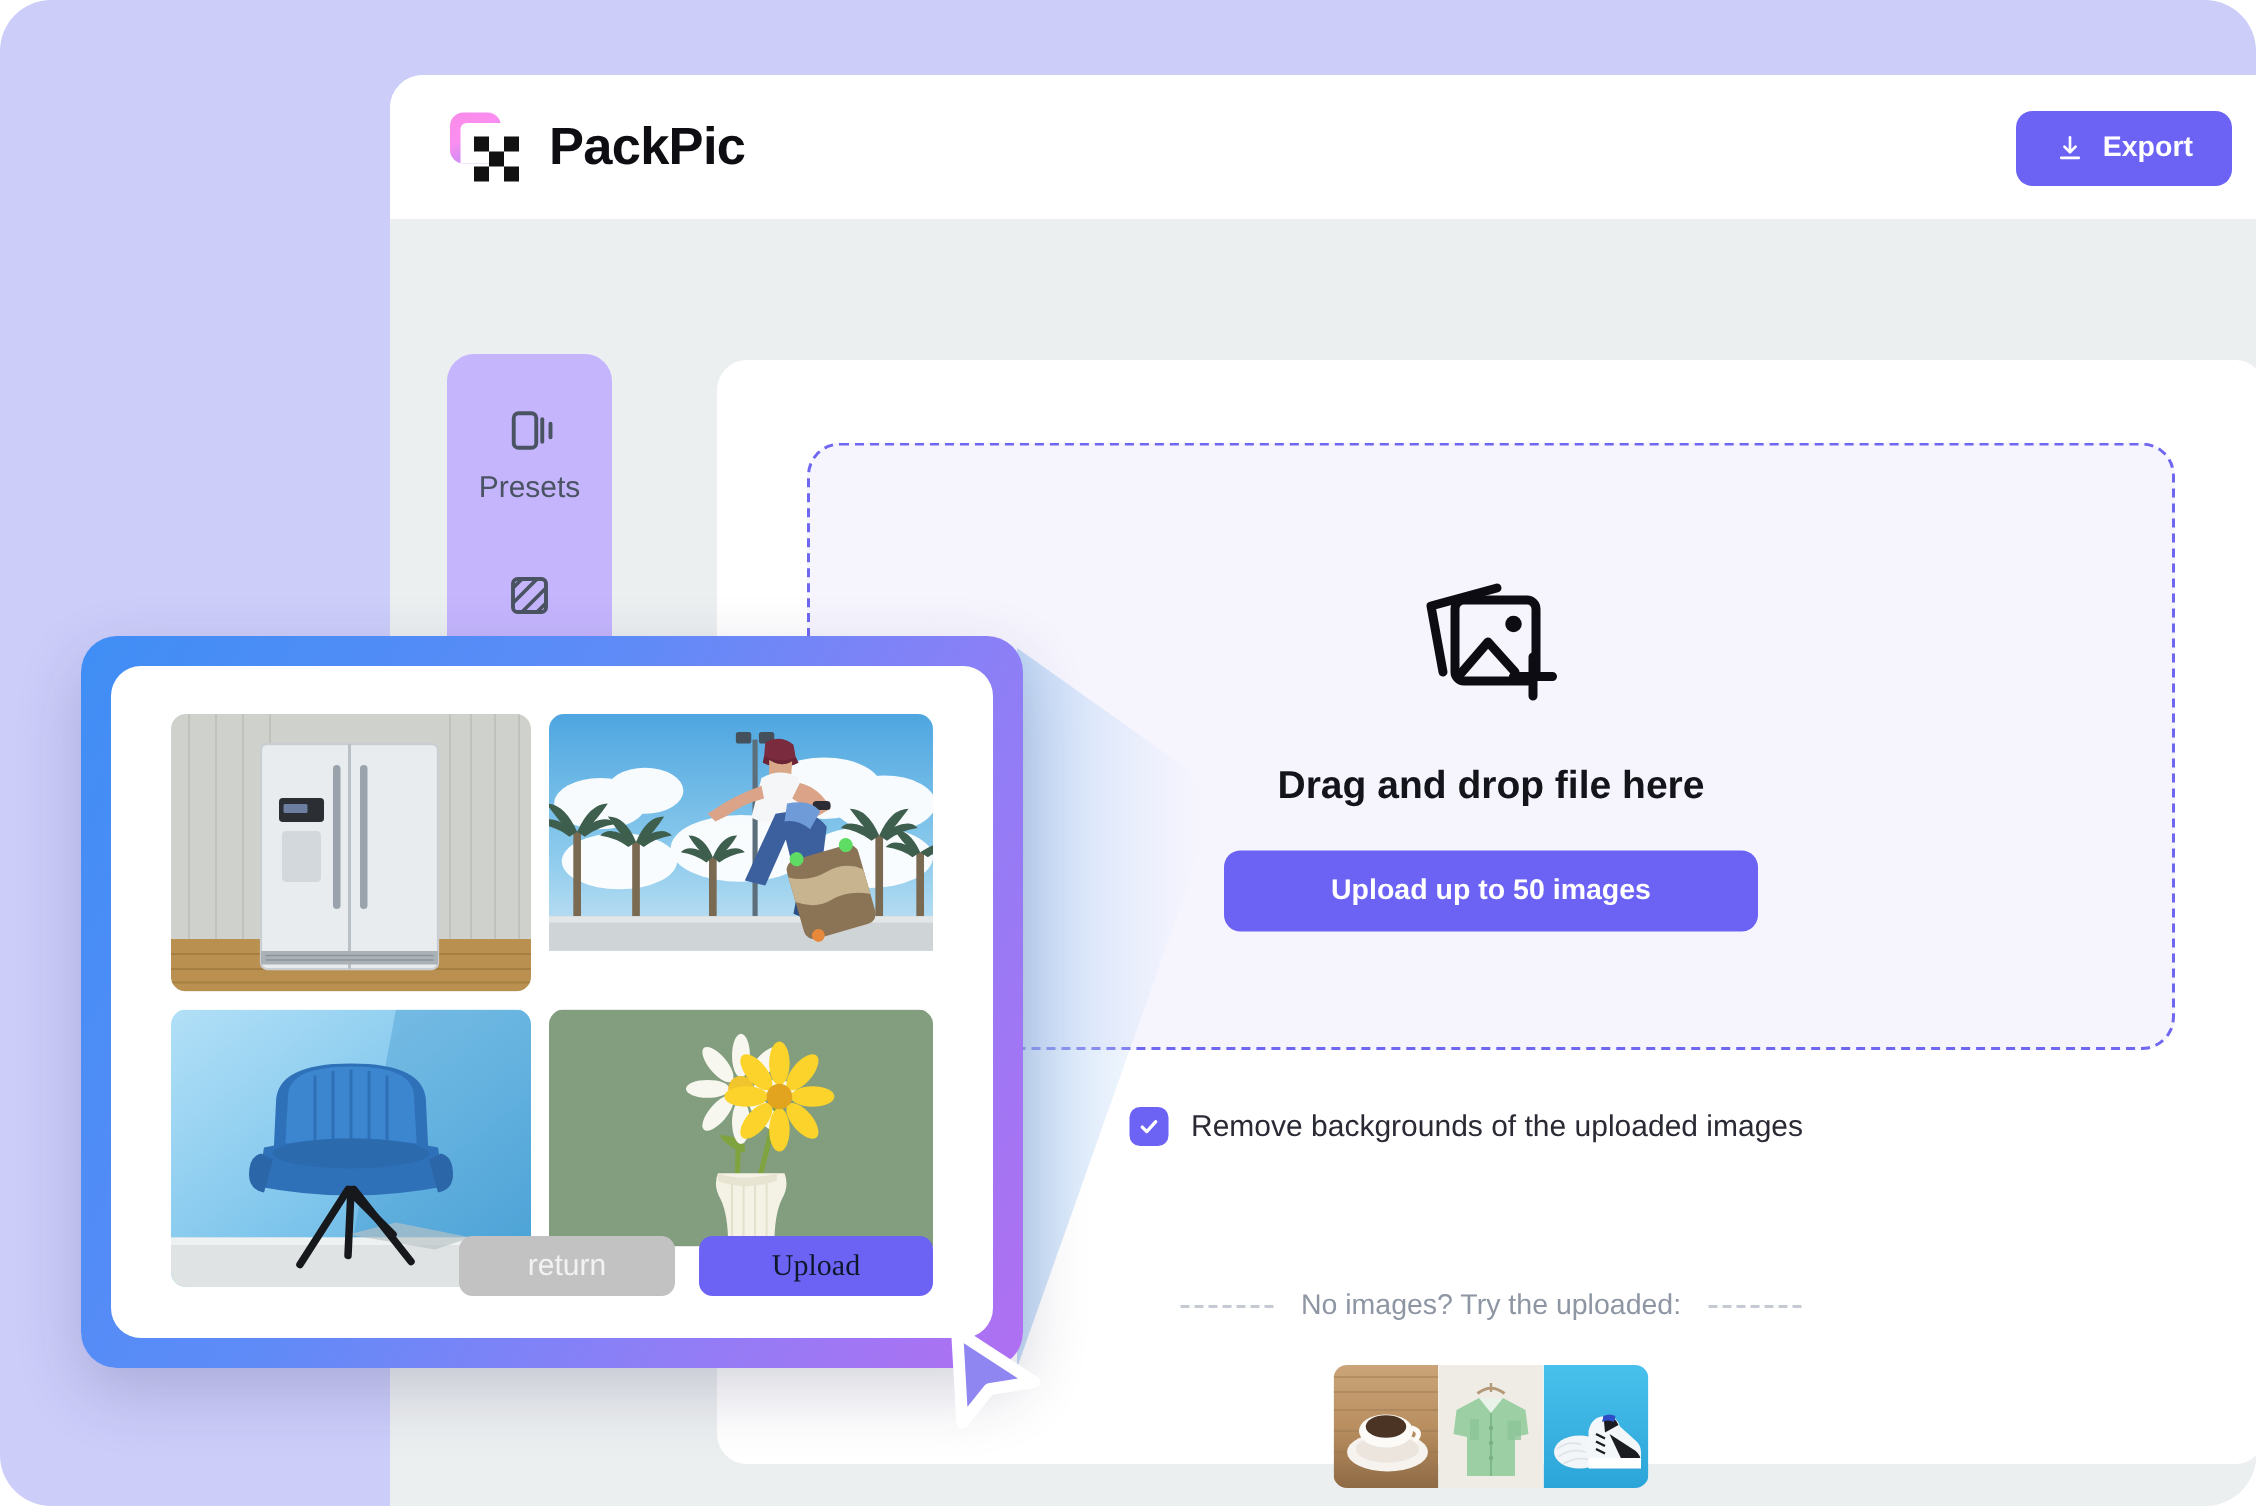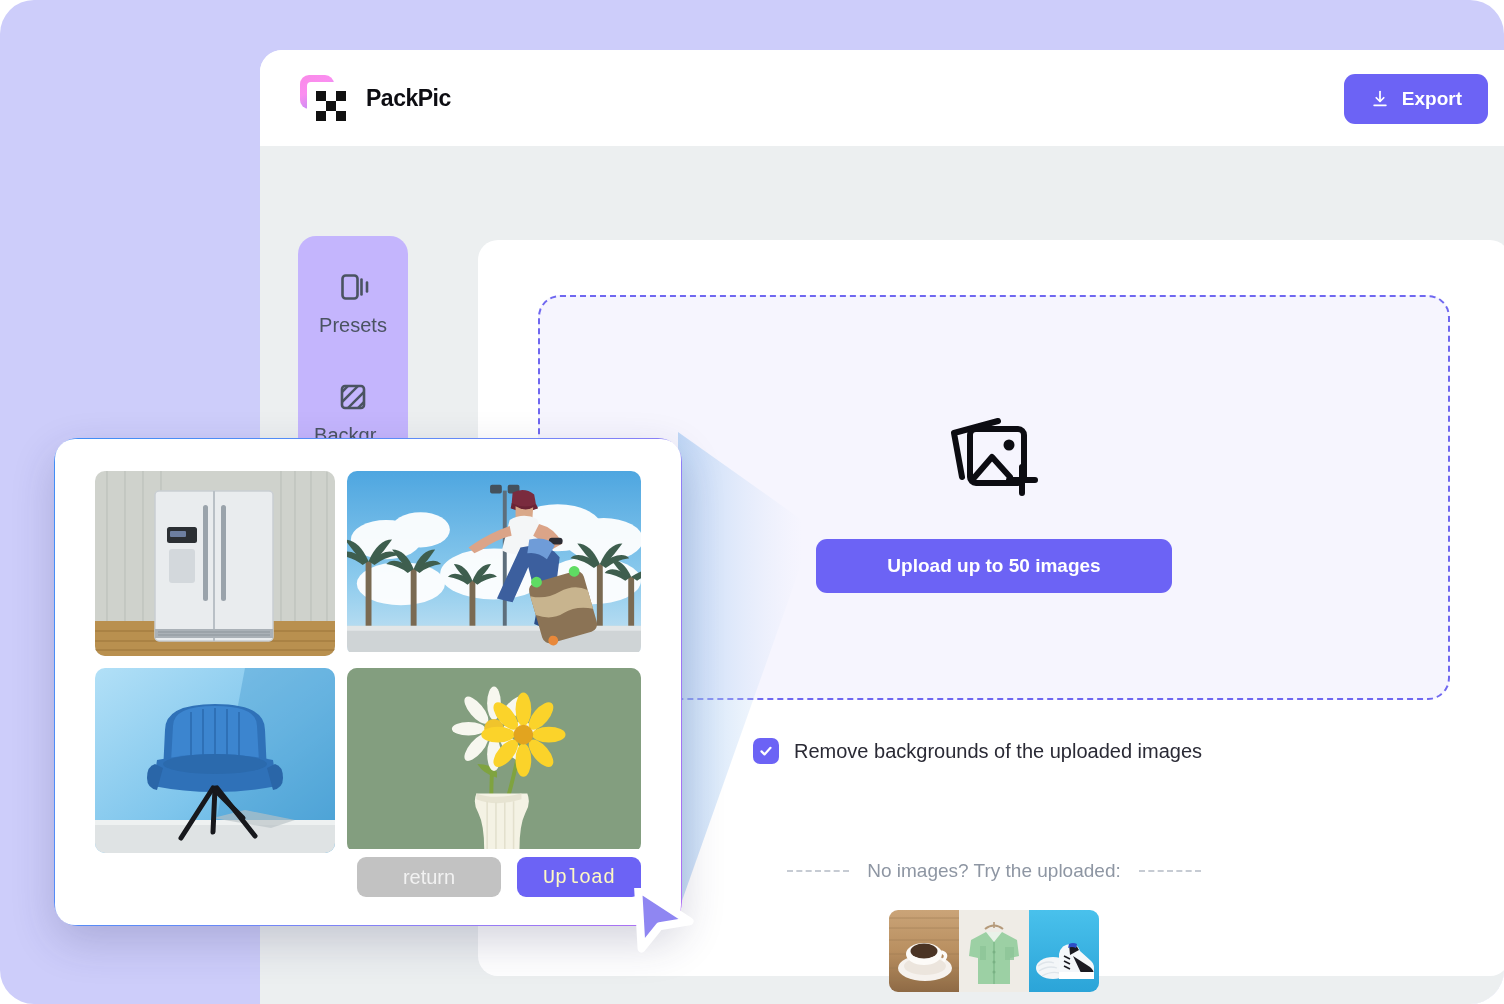--- a/index.html
+++ b/index.html
@@ -75,21 +75,21 @@
     left: 18px; top: 18px;
     width: 32px; height: 32px;
   }
   #logo-mark .checker i {
     position: absolute;
     width: 10px; height: 10px;
     background: #111111;
     display: block;
   }
   #brand-name {
-    font-size: 23px;
+    font-size: 35px;
     font-weight: 700;
     color: #0d0d12;
     letter-spacing: -0.5px;
     white-space: nowrap;
   }
   #export-button {
     position: absolute;
     right: 62px;
     top: 24px;
     height: 50px;
@@ -263,25 +263,25 @@
     left: 0; top: 0;
     width: 1504px; height: 1004px;
     pointer-events: none;
     z-index: 40;
   }
 
   
   #file-dialog {
     position: absolute;
     left: 54px;
-    top: 438px;
+    top: 424px;
     width: 628px;
     height: 488px;
     border-radius: 24px;
-    padding: 1px;
+    padding: 20px;
     background: linear-gradient(118deg, #3f8ef5 0%, #5f8bf7 42%, #8f7ef6 72%, #b06ff2 100%);
     box-shadow: 0 16px 44px rgba(40,40,90,.20);
     z-index: 60;
   }
   #file-dialog-inner {
     width: 100%;
     height: 100%;
     background: #ffffff;
     border-radius: 20px;
     position: relative;
@@ -313,25 +313,25 @@
   #return-button {
     width: 144px; height: 40px;
     border: none; border-radius: 9px;
     background: #c2c2c2;
     color: #f2f2f2;
     font-family: inherit;
     font-size: 20px;
     cursor: pointer;
   }
   #dialog-upload-button {
-    width: 124px; height: 40px;
+    width: 156px; height: 40px;
     border: none; border-radius: 9px;
     background: #6c63f5;
-    color: #fef9c3;
-    font-family: Liberation Mono, monospace;
+    color: #0f172a;
+    font-family: Liberation Serif, serif;
     font-size: 20px;
     cursor: pointer;
   }
 
   
   #cursor {
     position: absolute;
     left: 620px;
     top: 888px;
     width: 78px;
@@ -420,20 +420,21 @@
         <div id="dropzone">
           <span style="display:flex;">
             <svg width="108" height="108" viewBox="0 0 108 108" fill="none" stroke="#0c0c12" stroke-width="6" stroke-linecap="round" stroke-linejoin="round">
               <path d="M22 74 L14 30 L58 18"></path>
               <rect x="30" y="26" width="54" height="54" rx="6"></rect>
               <circle cx="69" cy="42" r="5.5" fill="#0c0c12" stroke="none"></circle>
               <path d="M33 76 L52 54 L70 74"></path>
               <path d="M82 64v26M69 77h26"></path>
             </svg>
           </span>
+          <div id="dropzone-title">Drag and drop file here</div>
           <button id="upload-button">Upload up to 50 images</button>
         </div>
 
         <div id="remove-bg-row">
           <span id="remove-bg-box">
             <span style="display:flex;">
               <svg width="16" height="16" viewBox="0 0 16 16" fill="none" stroke="#ffffff" stroke-width="2.2" stroke-linecap="round" stroke-linejoin="round">
                 <path d="M3.5 8.4l3 3 6-6.6"></path>
               </svg>
             </span>

